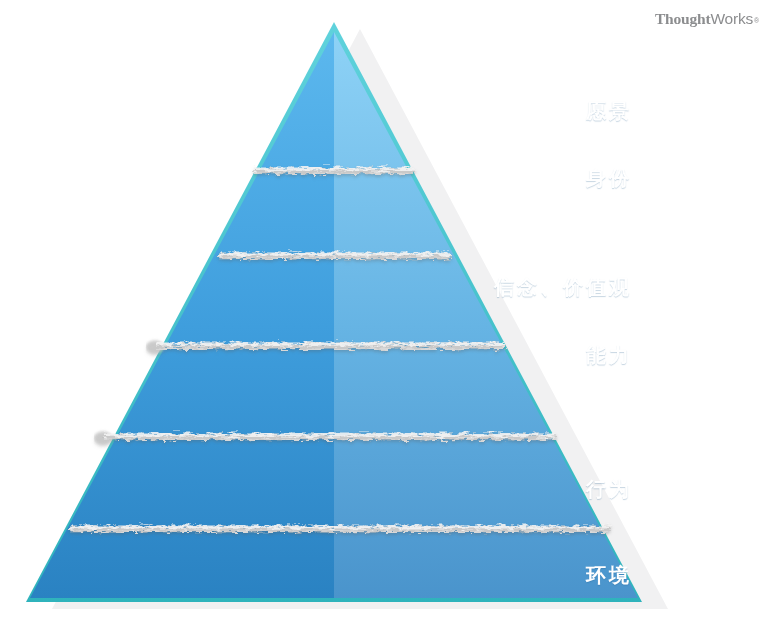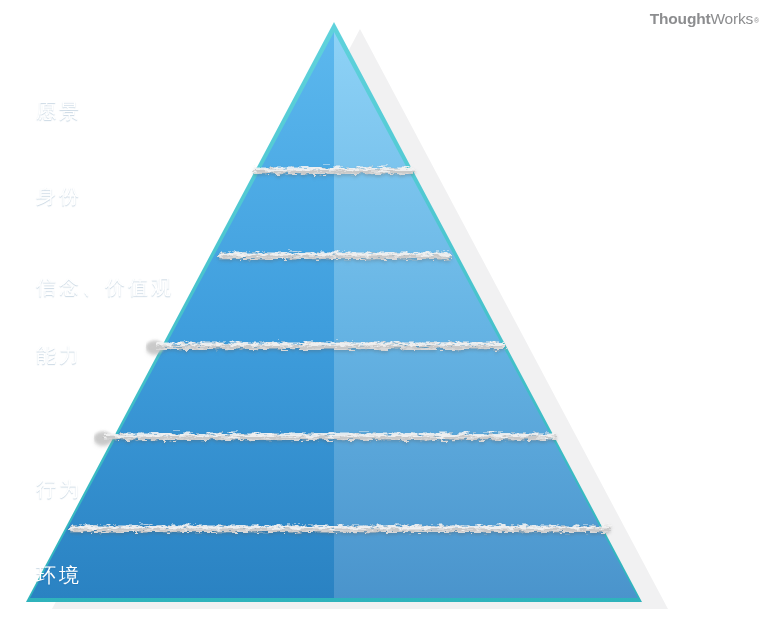--- a/index.html
+++ b/index.html
@@ -37,32 +37,32 @@
     background:linear-gradient(var(--right-top,#8ed2f6),var(--right-mid,#66b4e4) 52%,var(--right-bottom,#4a94cc));
   }
 
   #linesLayer .chalk{
     position:absolute;
     filter:drop-shadow(0 2px 1.5px rgba(90,90,90,.28));
   }
 
   #labelsLayer .level-label{
     position:absolute;left:36px;width:596px;height:30px;line-height:30px;
-    text-align:left;color:var(--label,#ffffff);
-    font-size:20px;font-weight:normal;letter-spacing:3px;
+    text-align:right;color:var(--label,#ffffff);
+    font-size:20px;font-weight:bold;letter-spacing:3px;
     text-shadow:0 1px 1px rgba(30,90,140,.25);
     white-space:nowrap;
   }
 
   .logo{
     position:absolute;top:10px;right:10px;
     color:var(--logo,#8c8d8f);font-size:15.5px;letter-spacing:-0.2px;
     user-select:none;
   }
-  .logo-bold{font-weight:bold;}
+  .logo-bold{font-weight:bold;font-family:Liberation Serif, serif;}
   .logo-reg{font-weight:normal;text-align:right;}
   .logo-r{font-size:7px;position:relative;top:-1px;left:1px;}
 </style>
 </head>
 <body style="--left-top: #5cb8ee; --left-mid: #3f9edd; --left-bottom: #2a82c2; --right-top: #8ed2f6; --right-mid: #66b4e4; --right-bottom: #4a94cc; --border-top: #5fd2dc; --border-bottom: #2fb3bc; --shadow: #f1f1f2; --label: #ffffff; --logo: #8c8d8f;">
 
 <svg width="0" height="0" style="position:absolute" aria-hidden="true">
   <defs>
     <filter id="chalkA" x="-5%" y="-300%" width="110%" height="700%">
       <feTurbulence type="fractalNoise" baseFrequency="0.13 0.38" numOctaves="2" seed="7" result="n"></feTurbulence>
@@ -120,21 +120,21 @@
   </svg>
       <svg class="chalk" style="left:60px;top:520px" width="560" height="20" viewBox="0 0 560 20">
 
     <rect x="10" y="6.5" width="540" height="5.5" fill="#d8d8d8" filter="url(#chalkB)"></rect>
     <rect x="10" y="8" width="540" height="3.5" fill="#bdbdbd" opacity="0.55" filter="url(#chalkC)"></rect>
     <rect x="10" y="5.5" width="540" height="3" fill="#f3f3f3" opacity="0.9" filter="url(#chalkA)"></rect>
   </svg>
     </div>
   <div id="labelsLayer">
       <div class="level-label" style="top:96px">愿景</div>
-      <div class="level-label" style="top:181px">身份</div>
+      <div class="level-label" style="top:163px">身份</div>
       <div class="level-label" style="top:272px">信念、价值观</div>
       <div class="level-label" style="top:340px">能力</div>
       <div class="level-label" style="top:474px">行为</div>
       <div class="level-label" style="top:560px">环境</div>
     </div>
 
   <div class="logo">
     <span class="logo-bold">Thought</span><span class="logo-reg">Works</span><span class="logo-r">®</span>
   </div>
 </div>

